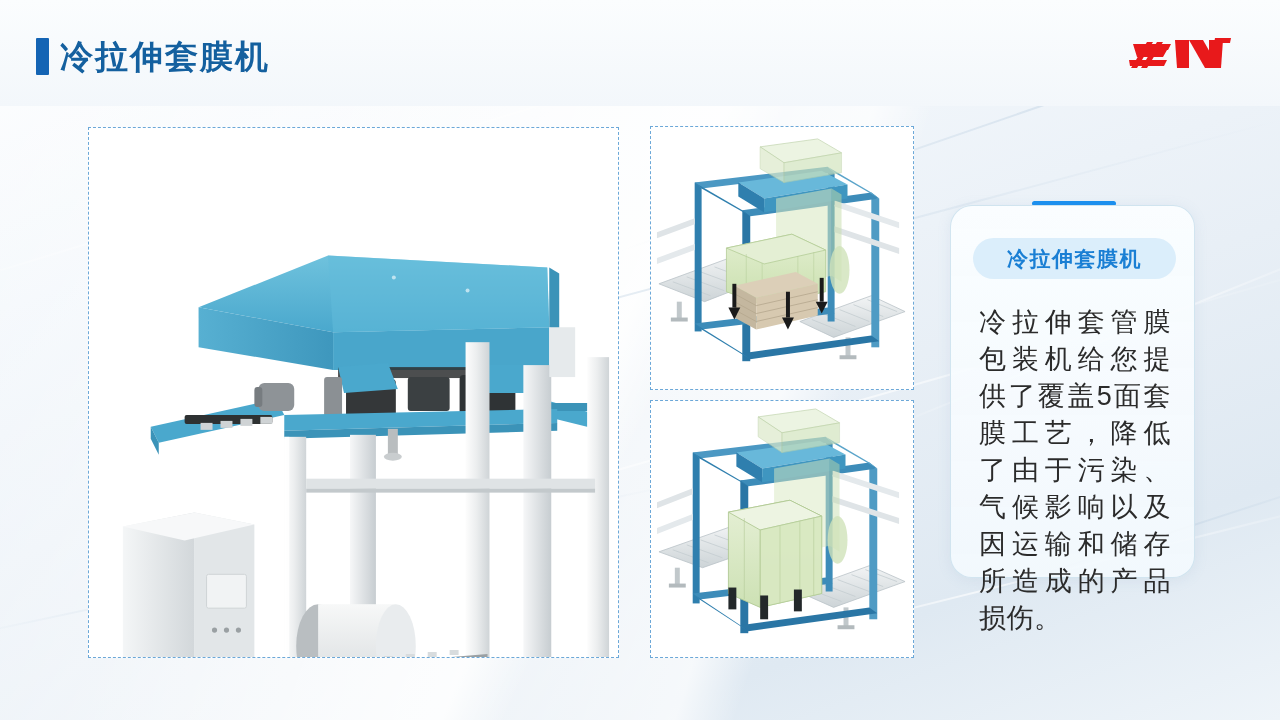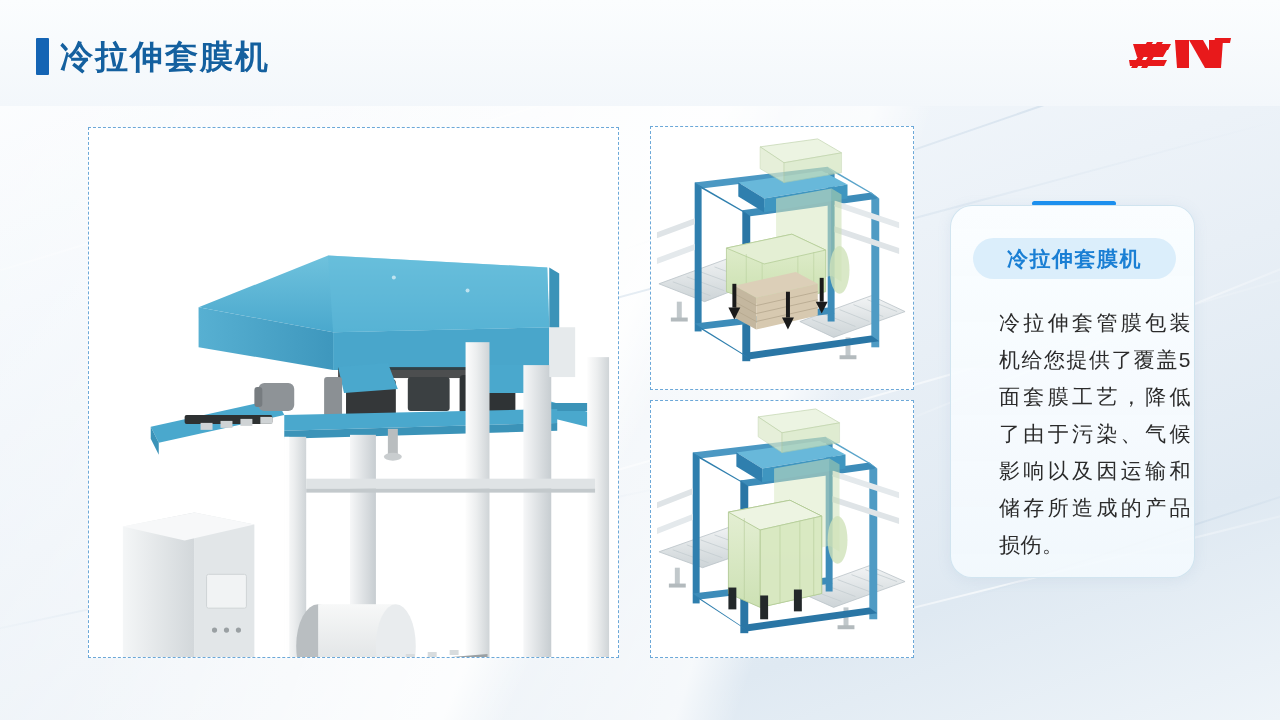--- a/index.html
+++ b/index.html
@@ -95,27 +95,26 @@
     background: #dbeefb;
     display: flex; align-items: center; justify-content: center;
   }
   .badge-text {
     font-size: 21px; font-weight: 700; color: #1a7fd4;
     letter-spacing: 1.5px; line-height: 1; white-space: nowrap;
   }
   .body-text {
     position: absolute; left: 28px; top: 98px;
     width: 192px;
-    font-size: 21px;
+    font-size: 27px;
     line-height: 37px;
     color: #2b2b2b;
     letter-spacing: 0.5px;
     text-align: justify;
     text-justify: inter-ideograph;
-    margin-left: 20px;
   }
 </style>
 </head>
 <body>
 
 <div id="slide">
 
   <div class="streaks">
     <div class="streak" style="left:-100px; top:300px; width:900px; transform:rotate(-17deg);"></div>
     <div class="streak d" style="left:120px; top:430px; width:1200px; transform:rotate(-15deg);"></div>

